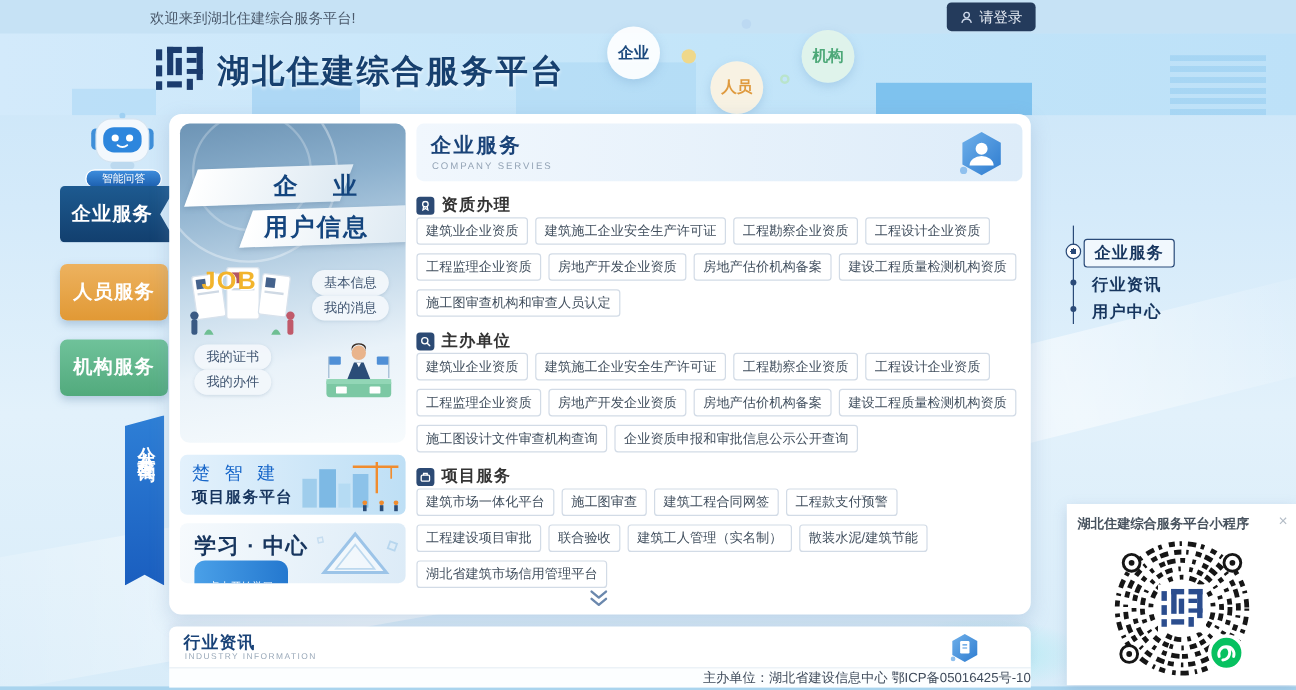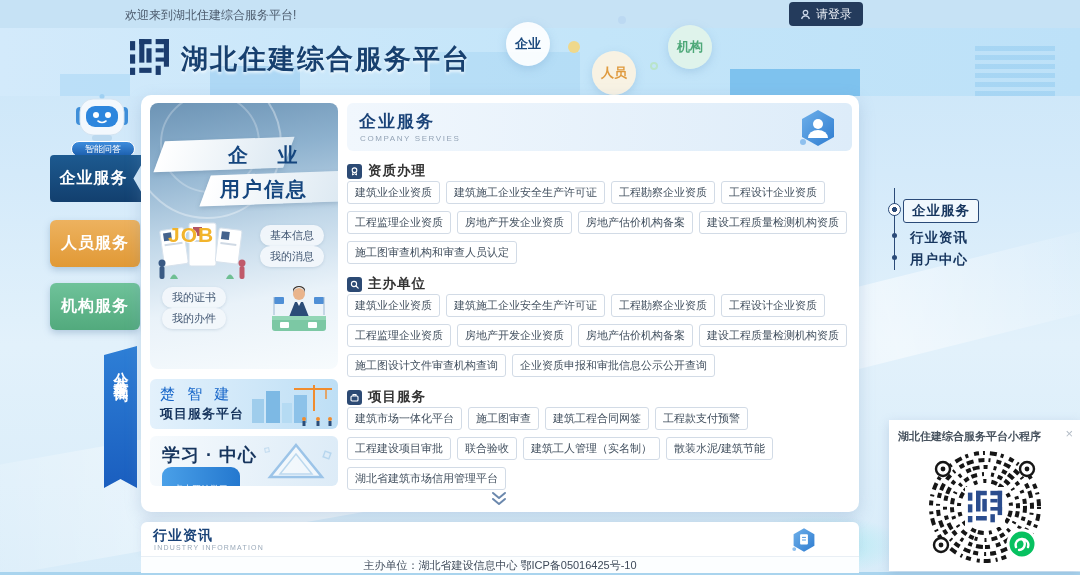--- a/index.html
+++ b/index.html
@@ -135,21 +135,21 @@
     background:rgba(255,255,255,.65); }
   .ri2 { left:910px; top:229px; } .ri3 { left:910px; top:251px; }
 
   
   .news-card { position:absolute; left:141px; top:522px; width:718px; height:34px; background:#fff;
     border-radius:6px 6px 0 0; box-shadow:0 -2px 8px rgba(120,150,190,.15); }
   .news-title { position:absolute; left:12px; top:5px; font-size:14px; font-weight:800; color:#1a4378; letter-spacing:1px; }
   .news-sub { position:absolute; left:13px; top:22px; font-size:7px; color:#9aa9b9; letter-spacing:1.2px; }
   .news-hex { position:absolute; right:42px; top:5px; }
   .footer { position:absolute; left:141px; top:556px; width:718px; height:17px; background:#fcfeff;
-    border-top:1px solid #e9eff5; font-size:11px; color:#3e4a5a; text-align:center; line-height:17px; }
+    border-top:1px solid #e9eff5; font-size:11px; color:#3e4a5a; text-align:right; line-height:17px; }
 
   
   .qr-panel { position:absolute; left:889px; top:420px; width:191px; height:151px; background:#fff;
     box-shadow:0 3px 10px rgba(120,150,190,.3); }
   .qr-title { position:absolute; left:9px; top:9px; font-size:11px; font-weight:bold; color:#47525e; }
   .qr-close { position:absolute; right:7px; top:6px; font-size:13px; color:#b3bcc6; cursor:pointer;
     background:none; border:none; }
   .qr-img { position:absolute; left:36px; top:27px; }
 </style>
 </head>

